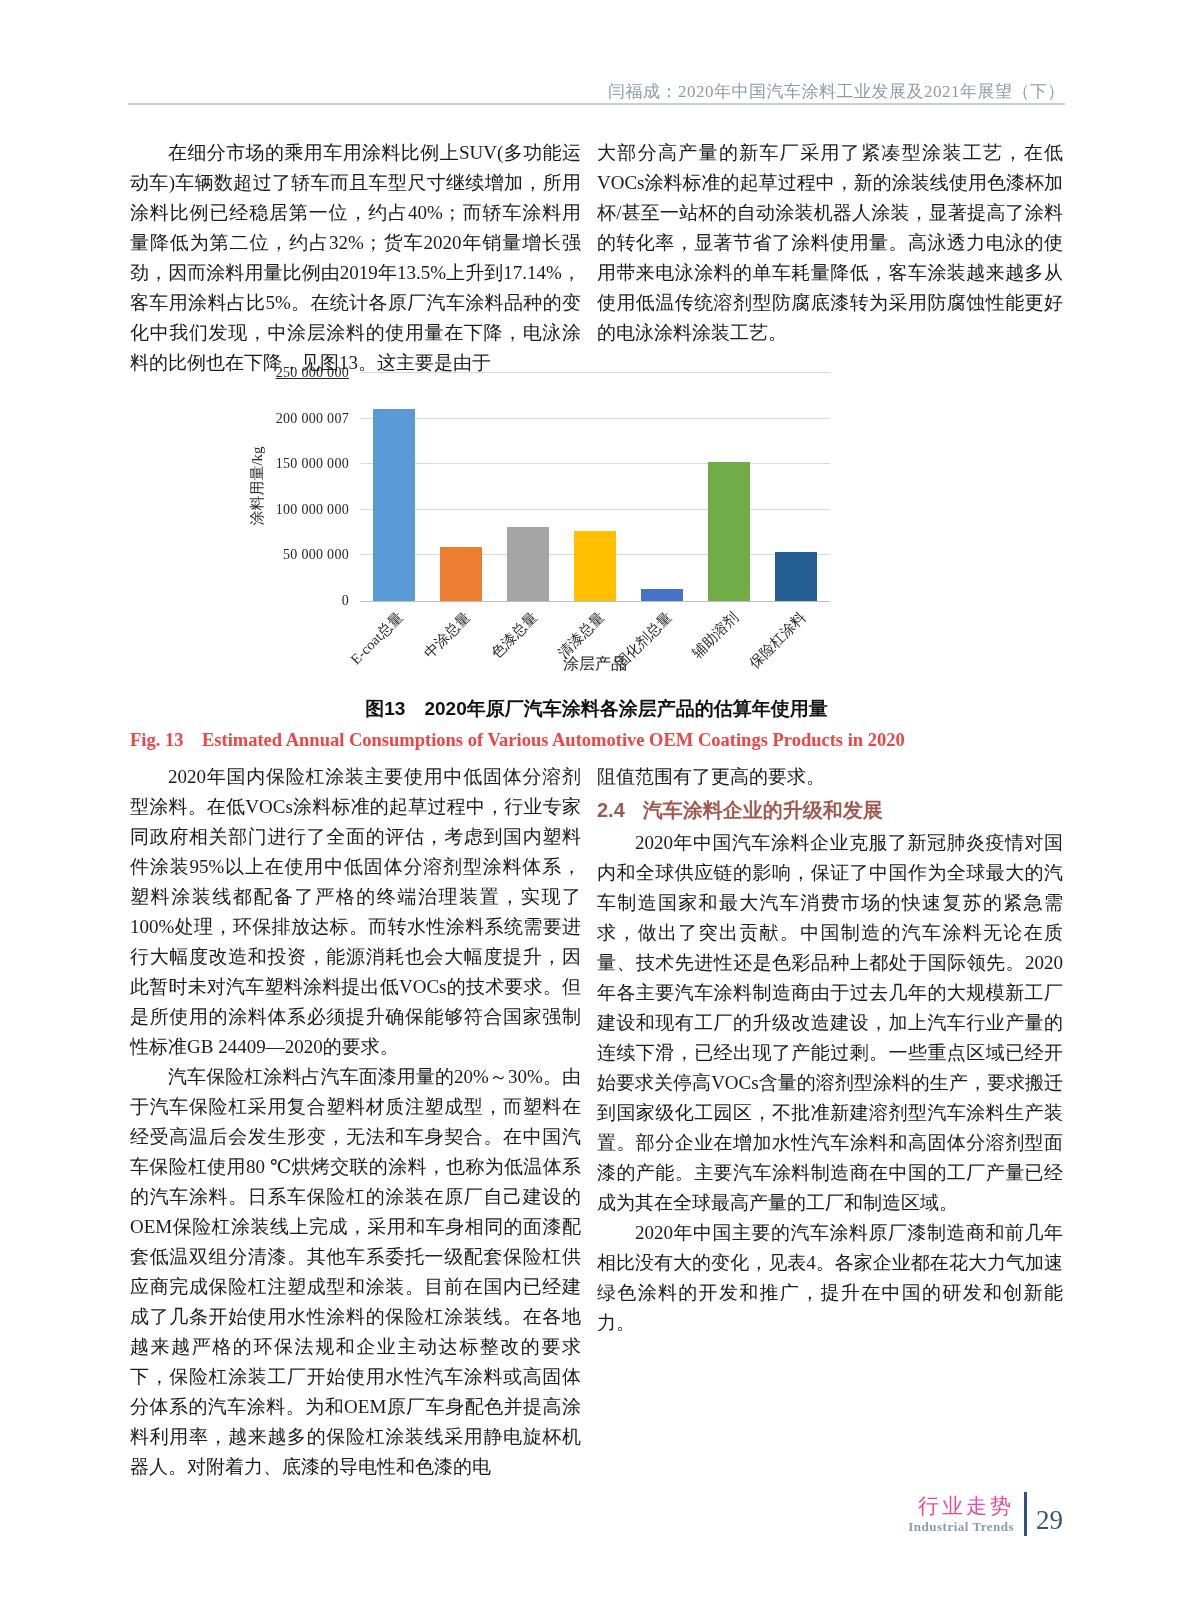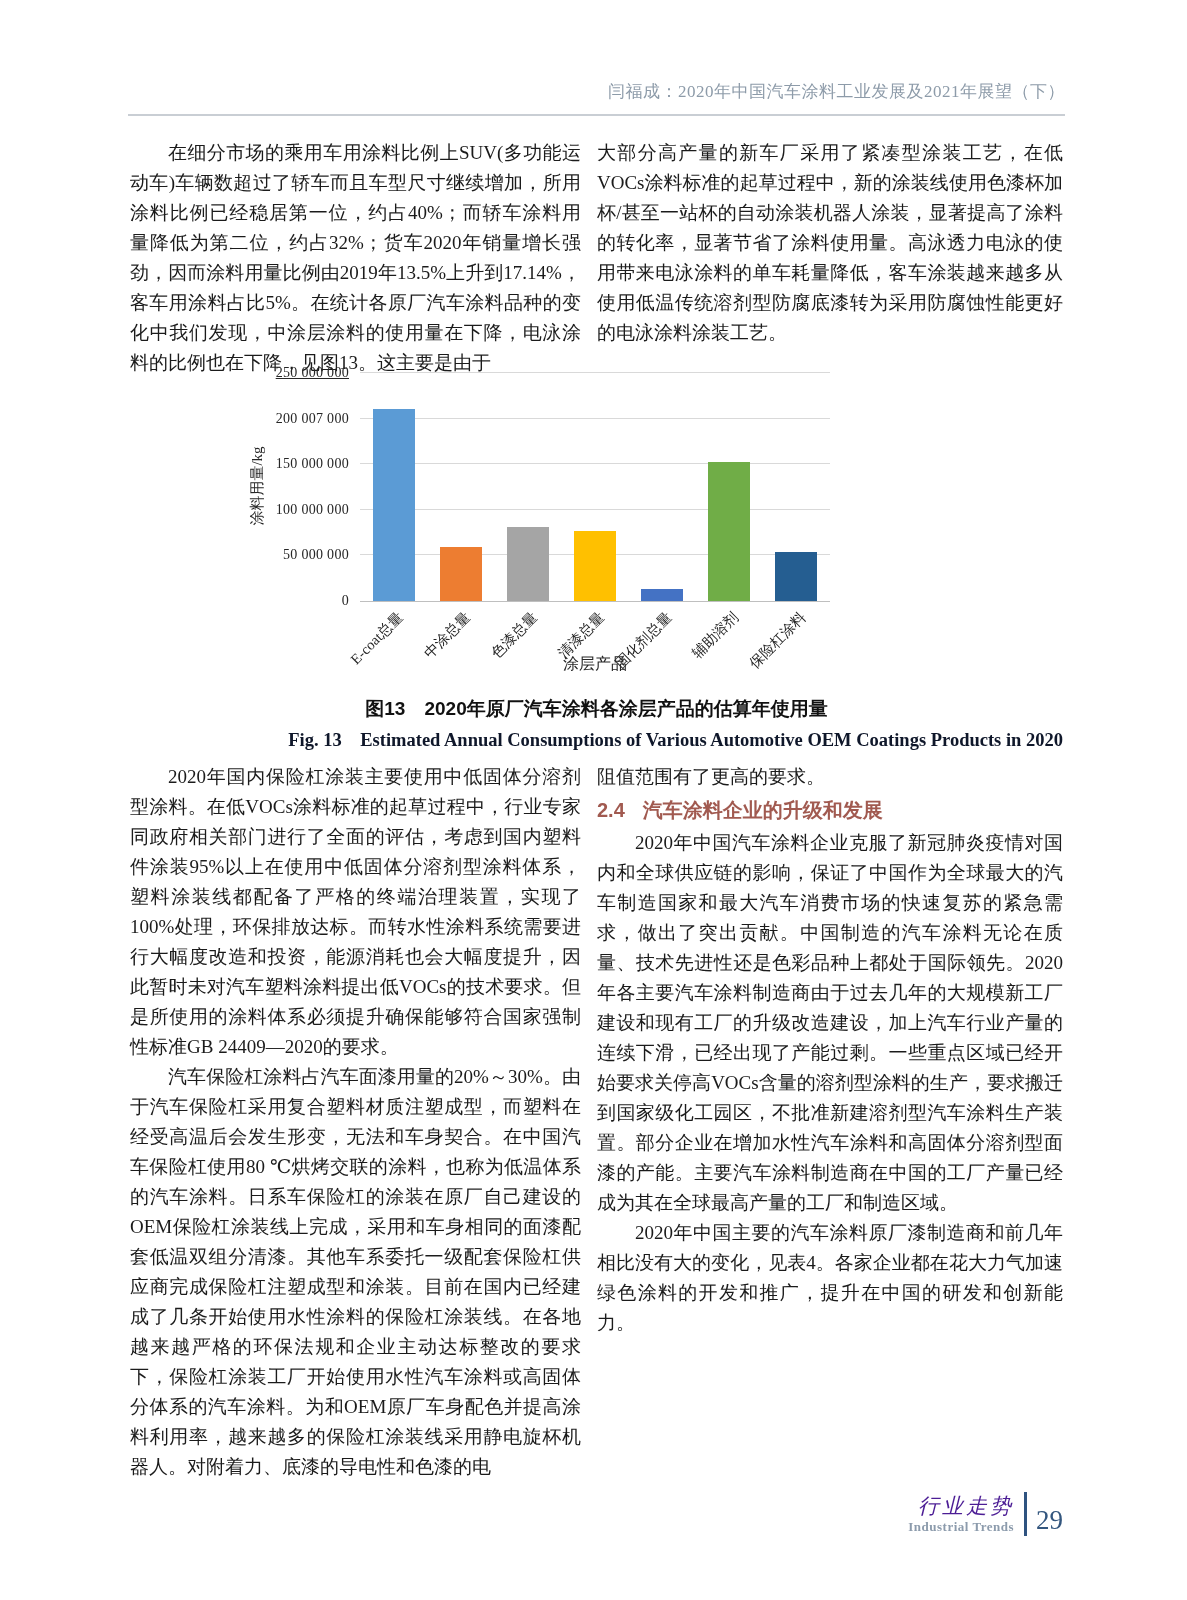--- a/index.html
+++ b/index.html
@@ -3,21 +3,21 @@
 <meta charset="utf-8">
 <style>
   * { margin:0; padding:0; box-sizing:border-box; }
   body { background:#ffffff; font-family:"Liberation Serif","DejaVu Serif",serif; }
   .page { position:relative; width:1187px; height:1600px; background:#ffffff; overflow:hidden; }
 
   
   .running-head {
     position:absolute; top:80px; left:128px; width:937px;
     text-align:right; font-size:17px; color:#8D9BA9;
-    padding-bottom:11px; border-bottom:2px solid #C9CED4;
+    border-bottom:2px solid #C9CED4;
     font-family:"Liberation Serif","DejaVu Serif",serif;
     letter-spacing:0.5px;
   }
 
   
   .cols { position:absolute; left:130px; width:933px; display:flex; gap:16px; }
   .cols-top { top:138px; }
   .cols-bottom { top:762px; }
   .col-left  { width:451px; }
   .col-right { width:466px; }
@@ -53,41 +53,41 @@
     position:absolute; left:32px; top:120px; white-space:nowrap;
     transform:translate(-50%,-50%) rotate(-90deg);
     font-size:15px; color:#262626;
   }
 
   .caption-zh {
     margin-top:14px; text-align:center; font-size:19px; font-weight:bold; color:#111;
     font-family:"Liberation Sans","DejaVu Sans",sans-serif;
   }
   .caption-en {
-    margin-top:5px; text-align:right; font-size:18.5px; font-weight:bold; color:#0f172a;
+    margin-top:5px; text-align:left; font-size:18.5px; font-weight:bold; color:#ef4444;
     font-family:"Liberation Serif","DejaVu Serif",serif;
   }
 
   
   .section-heading {
     font-family:"Liberation Sans","DejaVu Sans",sans-serif;
     font-weight:bold; font-size:20px; color:#A15A50;
     line-height:30px; margin:3px 0 3px 0;
   }
   .section-heading .sec-num { margin-right:18px;text-align:center; }
 
   
   .footer {
     position:absolute; top:1492px; right:124px;
     display:flex; align-items:center;
   }
   .footer-labels { text-align:right; margin-right:10px; }
   .footer-zh {
     font-family:"Liberation Sans","DejaVu Sans",sans-serif;
-    font-size:21px; color:#4c1d95; letter-spacing:3px; line-height:24px;font-style:italic;
+    font-size:21px; color:#ec4899; letter-spacing:3px; line-height:24px;
   }
   .footer-en {
     font-family:"Liberation Serif","DejaVu Serif",serif; font-weight:bold;
     font-size:13px; color:#8C9BAC; line-height:17px; letter-spacing:0.5px;
   }
   .footer-divider { width:3px; height:44px; background:#2F5380; margin-right:9px; }
   .footer-page {
     font-family:"Liberation Serif","DejaVu Serif",serif;
     font-size:27px; color:#33567E; align-self:flex-end;
   }
@@ -130,21 +130,21 @@
           <div class="chart-bar" style="left: 348.286px; height: 138.624px; background: rgb(112, 173, 71);"></div>
           <div class="category-label" style="right: 100.714px;">辅助溶剂</div>
           <div class="chart-bar" style="left: 415.429px; height: 49.248px; background: rgb(37, 94, 145);"></div>
           <div class="category-label" style="right: 33.5714px;">保险杠涂料</div>
         </div>
       <div class="x-axis-title">涂层产品</div>
     <div class="y-tick-label" style="top: 227px;">0</div>
         <div class="y-tick-label" style="top: 181.4px;">50 000 000</div>
         <div class="y-tick-label" style="top: 135.8px;">100 000 000</div>
         <div class="y-tick-label" style="top: 90.2px;">150 000 000</div>
-        <div class="y-tick-label" style="top: 44.6px;">200 007 000</div>
+        <div class="y-tick-label" style="top: 44.6px;">200 000 007</div>
         <div class="y-tick-label" style="top: -1px; text-decoration: underline;">250 000 000</div>
       </div>
     <div class="caption-zh">图13　2020年原厂汽车涂料各涂层产品的估算年使用量</div>
     <div class="caption-en">Fig. 13　Estimated Annual Consumptions of Various Automotive OEM Coatings Products in 2020</div>
   </div>
 
   <div class="cols cols-bottom">
     <div class="col-left">
       <p class="body-par indent">2020年国内保险杠涂装主要使用中低固体分溶剂型涂料。在低VOCs涂料标准的起草过程中，行业专家同政府相关部门进行了全面的评估，考虑到国内塑料件涂装95%以上在使用中低固体分溶剂型涂料体系，塑料涂装线都配备了严格的终端治理装置，实现了100%处理，环保排放达标。而转水性涂料系统需要进行大幅度改造和投资，能源消耗也会大幅度提升，因此暂时未对汽车塑料涂料提出低VOCs的技术要求。但是所使用的涂料体系必须提升确保能够符合国家强制性标准GB 24409—2020的要求。</p>
       <p class="body-par indent">汽车保险杠涂料占汽车面漆用量的20%～30%。由于汽车保险杠采用复合塑料材质注塑成型，而塑料在经受高温后会发生形变，无法和车身契合。在中国汽车保险杠使用80 ℃烘烤交联的涂料，也称为低温体系的汽车涂料。日系车保险杠的涂装在原厂自己建设的OEM保险杠涂装线上完成，采用和车身相同的面漆配套低温双组分清漆。其他车系委托一级配套保险杠供应商完成保险杠注塑成型和涂装。目前在国内已经建成了几条开始使用水性涂料的保险杠涂装线。在各地越来越严格的环保法规和企业主动达标整改的要求下，保险杠涂装工厂开始使用水性汽车涂料或高固体分体系的汽车涂料。为和OEM原厂车身配色并提高涂料利用率，越来越多的保险杠涂装线采用静电旋杯机器人。对附着力、底漆的导电性和色漆的电</p>

